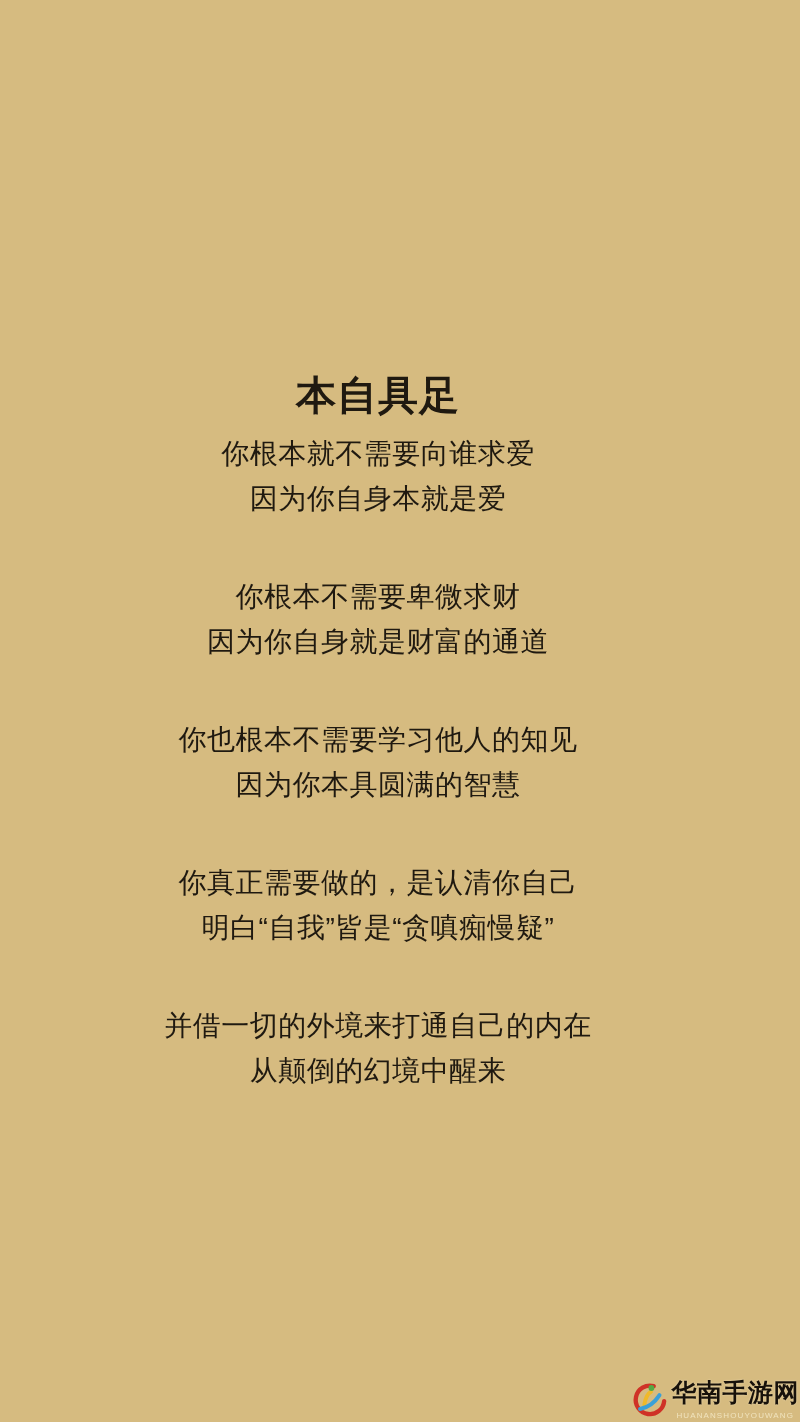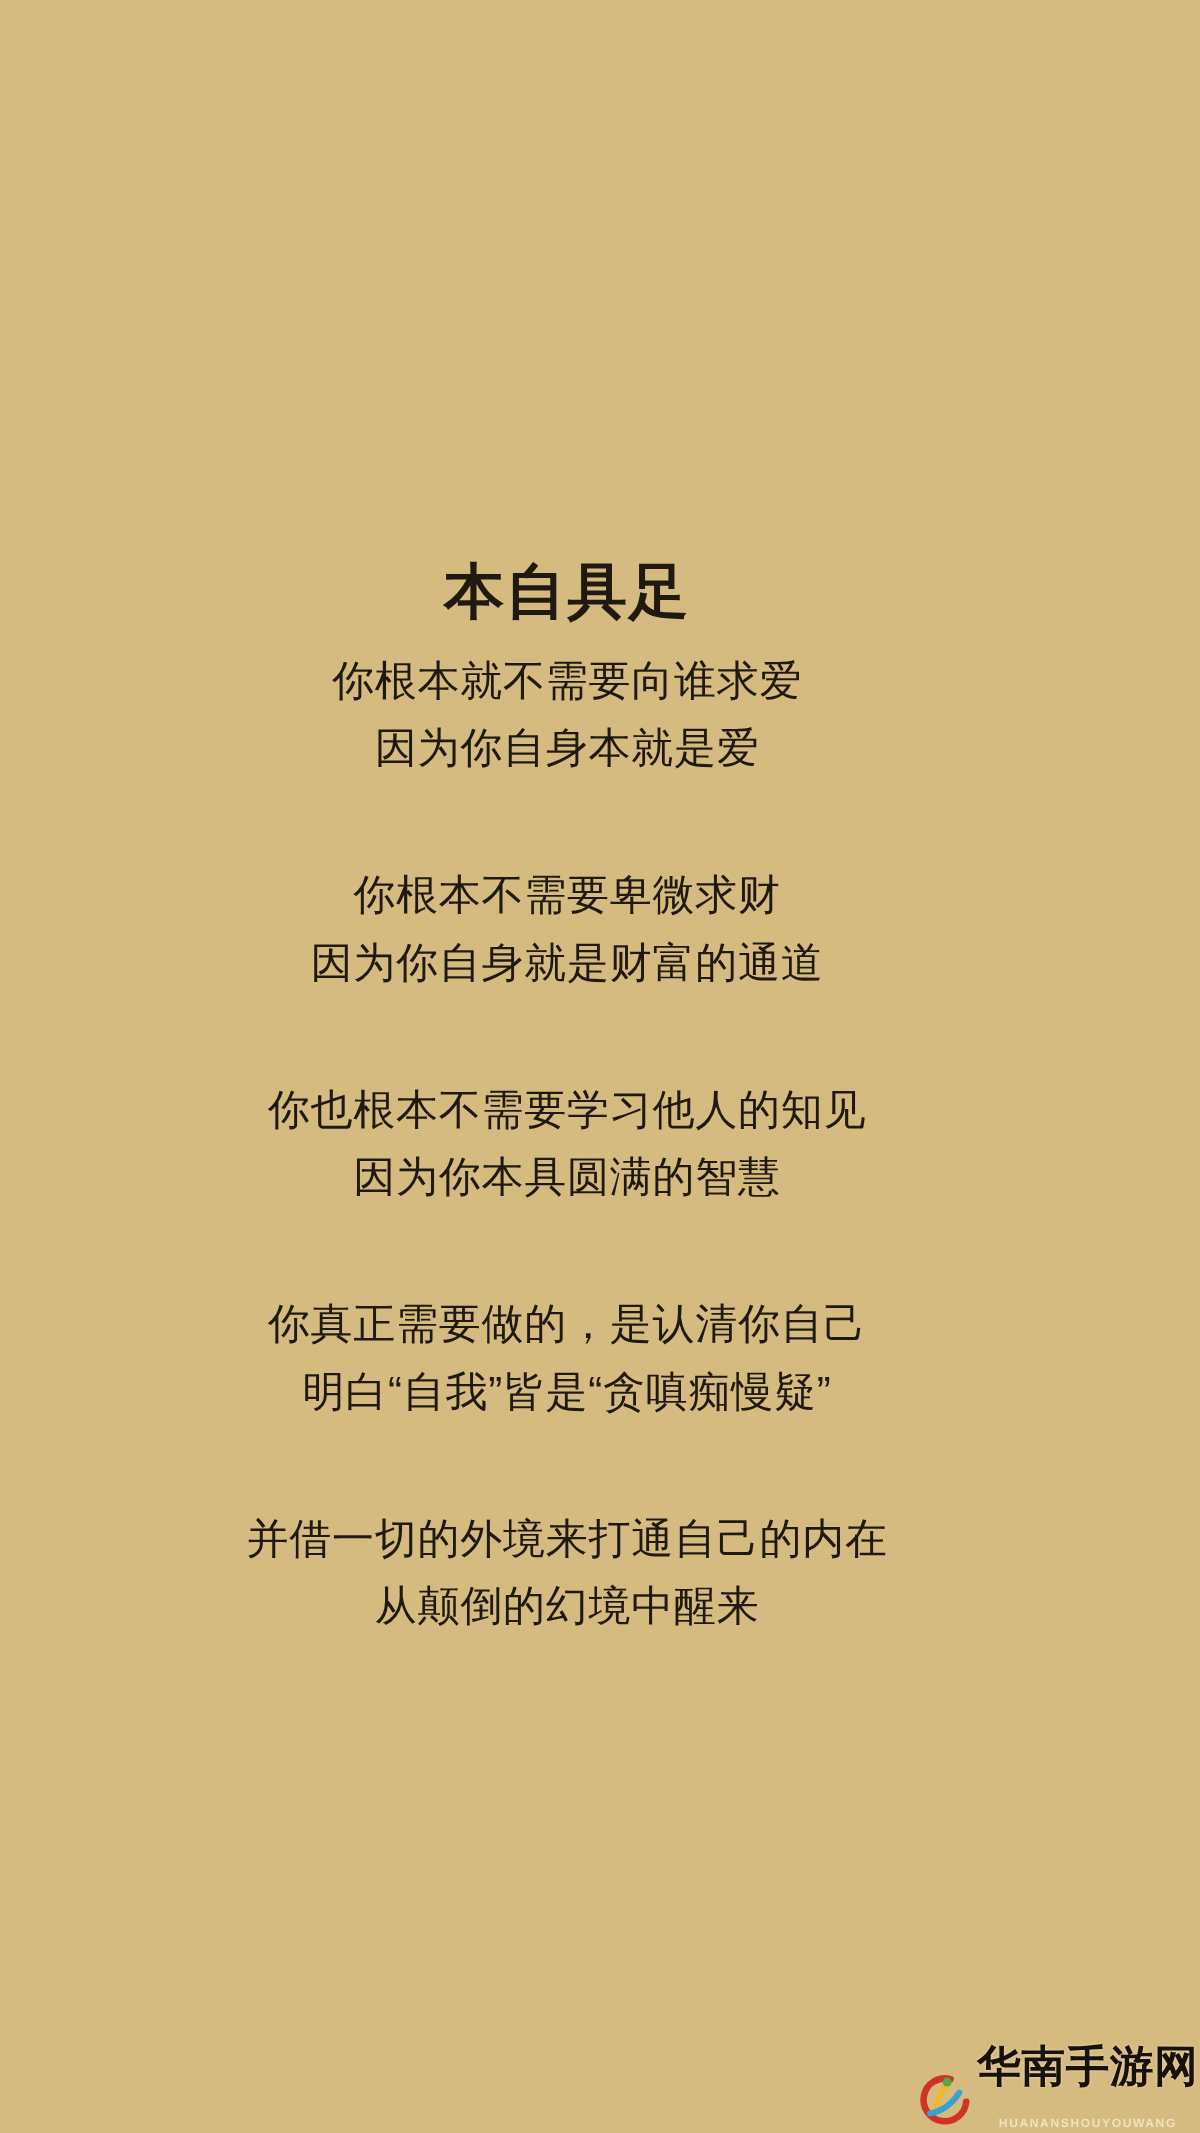--- a/index.html
+++ b/index.html
@@ -61,35 +61,35 @@
     display: block;
     width: 38px;
     height: 44px;
   }
   .wm-text {
     display: flex;
     flex-direction: column;
     align-items: center;
   }
   .wm-cn {
-    font-size: 29px;
+    font-size: 25px;
     line-height: 27px;
     font-weight: 800;
     letter-spacing: 0.5px;
     color: #17110a;
     text-shadow: 0 0 2px rgba(255, 245, 216, 0.55);
     white-space: nowrap;
   }
   .wm-en {
     font-size: 8px;
     line-height: 9px;
-    font-weight: 700;
+    font-weight: 400;
     letter-spacing: 1.1px;
     color: #f0e3bd;
-    margin-top: 19px;
+    margin-top: 5px;
     white-space: nowrap;
   }
 </style>
 </head>
 <body>
 
 <div class="poem">
   <h1 class="poem-title">本自具足</h1>
 
   <div class="stanza">

